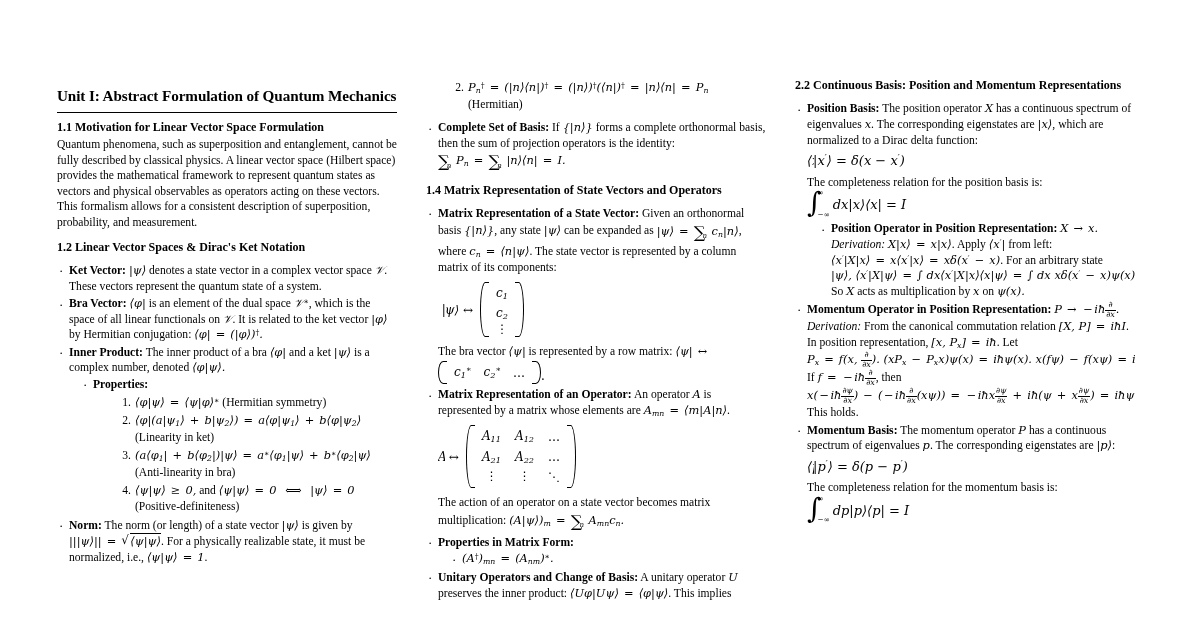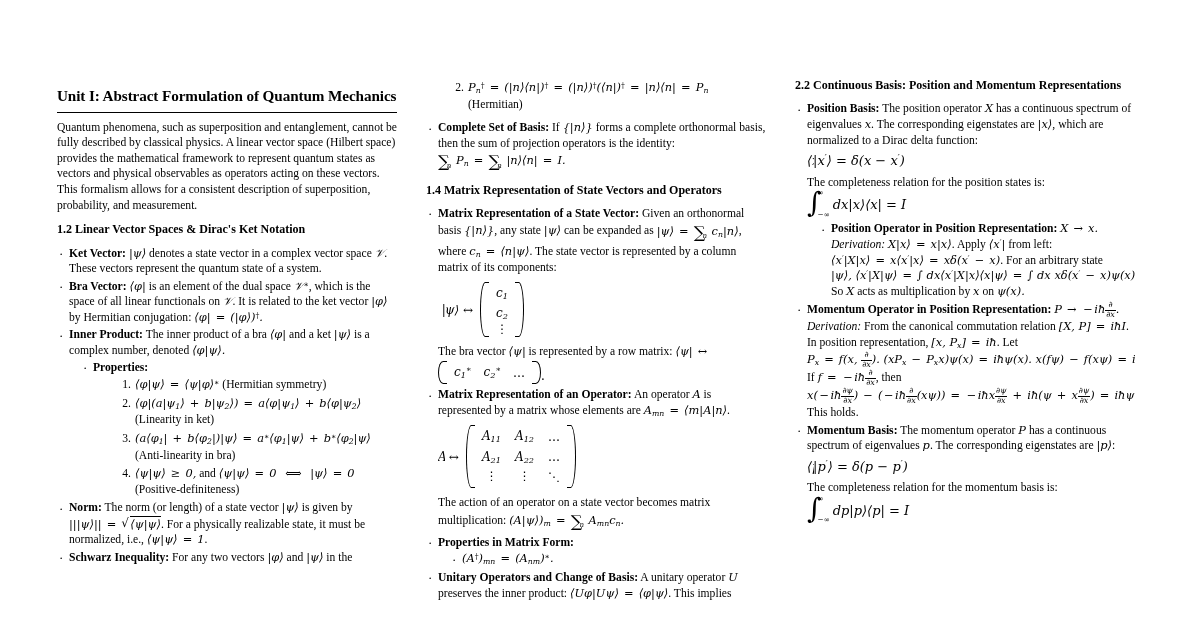--- a/index.html
+++ b/index.html
@@ -305,20 +305,21 @@
 
 <div class="page">
   <div class="columns">
 
     <div class="col col1">
       <div class="col-inner">
 
         <h1 class="doc-title">Unit I: Abstract Formulation of Quantum Mechanics</h1>
         <hr class="title-rule">
 
+        <h2 class="sec first">1.1 Motivation for Linear Vector Space Formulation</h2>
         <p class="para">Quantum phenomena, such as superposition and entanglement, cannot be fully described by classical physics. A linear vector space (Hilbert space) provides the mathematical framework to represent quantum states as vectors and physical observables as operators acting on these vectors. This formalism allows for a consistent description of superposition, probability, and measurement.</p>
 
         <h2 class="sec">1.2 Linear Vector Spaces &amp; Dirac's Ket Notation</h2>
 
         <ul class="lvl1">
 
           <li><b>Ket Vector:</b>
             <span class="m">|<span class="clipL" style="width:0px"></span>ψ⟩</span><span> denotes a state vector in a complex vector space </span><span class="m cal">𝒱</span><span>. These vectors represent the quantum state of a system.</span>
           </li>
 
@@ -337,22 +338,20 @@
                   <li><span class="m">(a⟨φ<span class="sub">1</span>| <span class="op">+</span> b⟨φ<span class="sub">2</span>|)|ψ⟩ <span class="op">=</span> a<span class="sup">∗</span>⟨φ<span class="sub">1</span>|ψ⟩ <span class="op">+</span> b<span class="sup">∗</span>⟨φ<span class="sub">2</span>|ψ⟩</span> <span>(Anti-linearity in bra)</span></li>
                   <li><span class="m">⟨ψ|ψ⟩ <span class="op">≥</span> 0,</span> and <span class="m">⟨ψ|ψ⟩ <span class="op">=</span> 0 <span class="op">&nbsp;⟺&nbsp;</span> |ψ⟩ <span class="op">=</span> 0</span> <span>(Positive-definiteness)</span></li>
                 </ol>
               </li>
             </ul>
           </li>
 
           <li><b>Norm:</b><span> The norm (or length) of a state vector </span><span class="m">|ψ⟩</span><span> is given by </span><span class="m">|||ψ⟩|| <span class="op">=</span> <span class="sqrt"><span class="bar">⟨ψ|ψ⟩</span></span></span><span>. For a physically realizable state, it must be normalized, i.e., </span><span class="m">⟨ψ|ψ⟩ <span class="op">=</span> 1</span><span>.</span>
           </li>
 
-          <li><b>Schwarz Inequality:</b><span> For any two vectors </span><span class="m">|φ⟩</span><span> and </span><span class="m">|ψ⟩</span><span> in the</span>
-          </li>
         </ul>
 
       </div>
     </div>
 
     <div class="col col2">
       <div class="col-inner">
 
         <ol class="num" style="--start:1; counter-reset: li 1;">
           <li><span class="m">P<span class="sub">n</span><span class="sup">†</span> <span class="op">=</span> (|n⟩⟨n|)<span class="sup">†</span> <span class="op">=</span> (|n⟩)<span class="sup">†</span>(⟨n|)<span class="sup">†</span> <span class="op">=</span> |n⟩⟨n| <span class="op">=</span> P<span class="sub">n</span></span><br><span>(Hermitian)</span></li>
@@ -438,21 +437,21 @@
       <div class="col-inner">
 
         <h2 class="sec first">2.2 Continuous Basis: Position and Momentum Representations</h2>
 
         <ul class="lvl1">
 
           <li><b>Position Basis:</b><span> The position operator </span><span class="m">X</span><span> has a continuous spectrum of eigenvalues </span><span class="m">x</span><span>. The corresponding eigenstates are </span><span class="m">|x⟩</span><span>, which are normalized to a Dirac delta function:</span>
 
             <div class="disp"><span class="clipL" style="width:7px;margin-right:-1px;">⟨x</span>|x<span class="supi">′</span>⟩ <span class="op">=</span> δ(x <span class="op">−</span> x<span class="supi">′</span>)</div>
 
-            <div style="font-size:11.6px;line-height:1.345;">The completeness relation for the position states is:</div>
+            <div style="font-size:11.6px;line-height:1.345;">The completeness relation for the position basis is:</div>
 
             <div class="disp" style="margin:7px 0 8px 0;"><span class="bigint">∫</span><span class="intlim"><span class="hi">∞</span><span class="lo">−∞</span></span>dx|x⟩⟨x| <span class="op">=</span> I</div>
 
 
             <ul class="lvl2">
               <li><b>Position Operator in Position Representation:</b> <span class="m">X <span class="op" style="font-style:normal">→</span> x.</span><br>
                 <i>Derivation:</i> <span class="m">X|x⟩ <span class="op">=</span> x|x⟩</span><span>. Apply </span><span class="m">⟨x<span class="supi">′</span>|</span><span> from left: </span><span class="m">⟨x<span class="supi">′</span>|X|x⟩ <span class="op">=</span> x⟨x<span class="supi">′</span>|x⟩ <span class="op">=</span> xδ(x<span class="supi">′</span> <span class="op">−</span> x)</span><span>. For an arbitrary state </span><span class="m">|ψ⟩, ⟨x<span class="supi">′</span>|X|ψ⟩ <span class="op">=</span> ∫ dx⟨x<span class="supi">′</span>|X|x⟩⟨x|ψ⟩ <span class="op">=</span> ∫ dx xδ(x<span class="supi">′</span> <span class="op">−</span> x)ψ(x)  xψ(x)</span><span>. So </span><span class="m">X</span><span> acts as multiplication by </span><span class="m">x</span><span> on </span><span class="m">ψ(x).</span>
               </li>
             </ul>
           </li>

